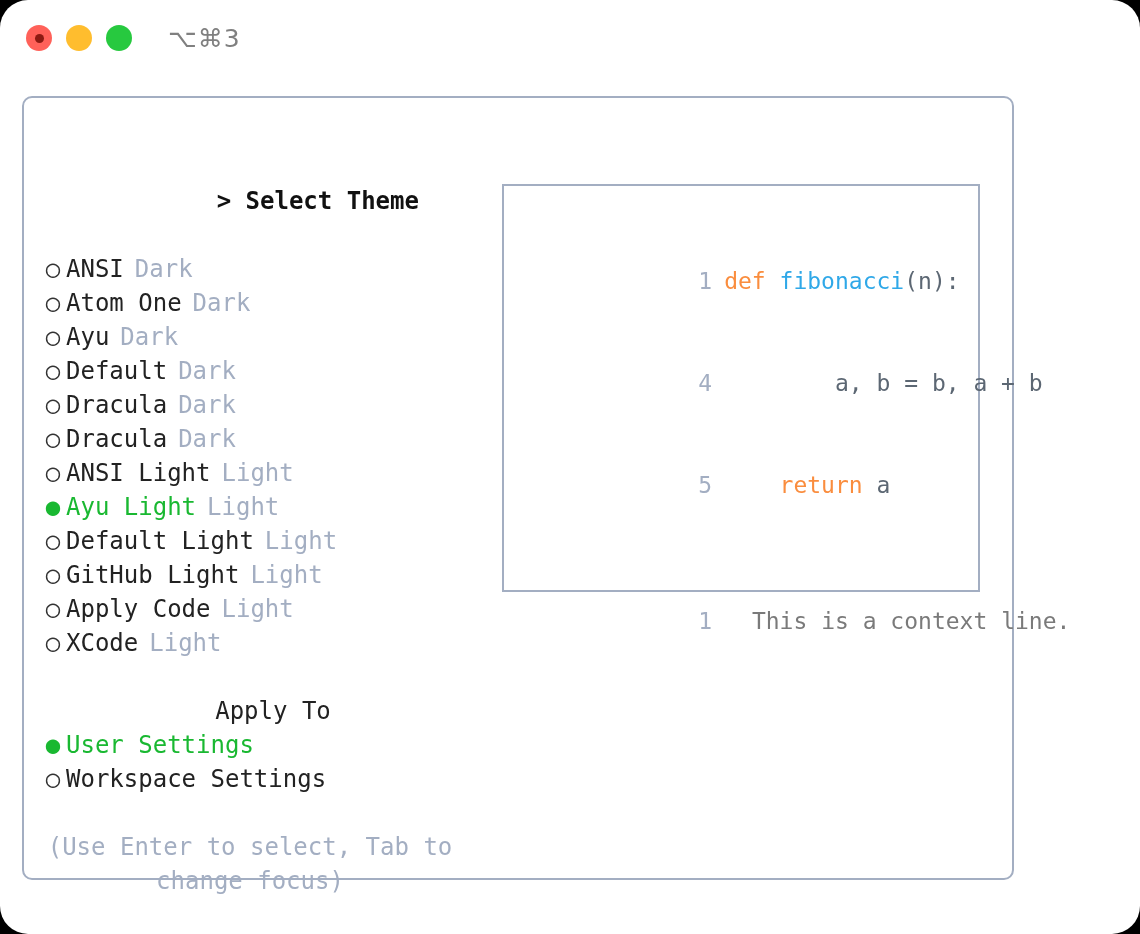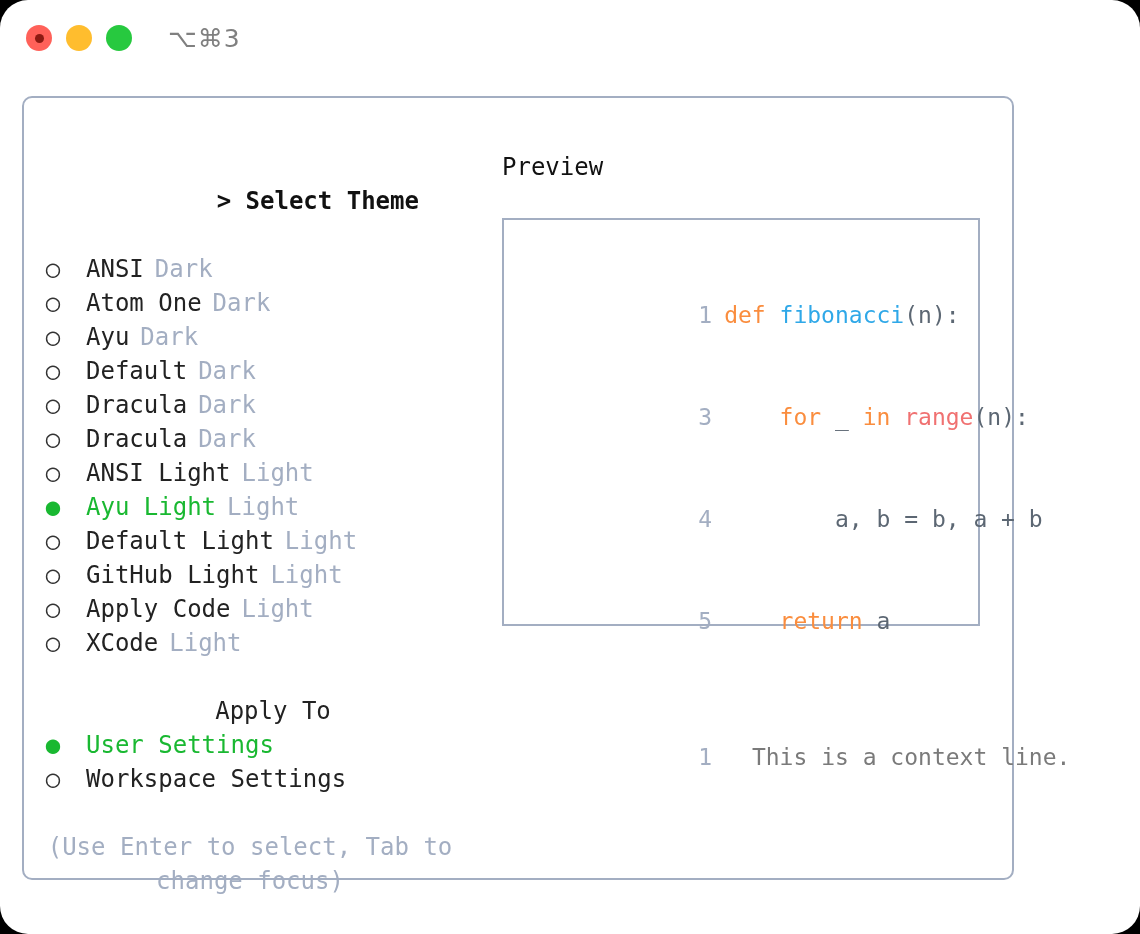--- a/index.html
+++ b/index.html
@@ -117,21 +117,21 @@
   }
 
   .bullet {
     display: inline-block;
     width: 26px;
     flex: 0 0 26px;
     color: #333333;
   }
   .opt-row.selected .bullet { color: #19B831; }
 
-  .opt-label { color: #222222; margin-left: 20px; }
+  .opt-label { color: #222222; }
   .opt-row.selected .opt-label { color: #19B831; }
 
   .opt-tag {
     color: #A3AEC2;
     padding-left: 11px;
   }
   .spacer-34 { height: 34px; }
 
   .help {
     font-size: 24px;
@@ -301,30 +301,26 @@
         </div>
       </div>
 
       <div class="spacer-34"></div>
 
       <div class="help">(Use Enter to select, Tab to change focus)</div>
     </div>
 
     <div class="right-col">
 
-      <div class="preview-title">Preview</div>
 
       <div class="preview-box">
 
         <div>
           <div class="code-line">
             <span class="lno">1</span><span class="tok-kw">def </span><span class="tok-fn">fibonacci</span><span class="tok-punct">(n):</span>
-          </div>
-          <div class="code-line">
-            <span class="lno">3</span><span class="tok-kw">    for</span><span class="tok-var"> _ </span><span class="tok-kw">in</span><span class="tok-var"> </span><span class="tok-bi">range</span><span class="tok-punct">(n):</span>
           </div>
           <div class="code-line">
             <span class="lno">4</span><span class="tok-var">        a, b = b, a + b</span>
           </div>
           <div class="code-line">
             <span class="lno">5</span><span class="tok-kw">    return</span><span class="tok-var"> a</span>
           </div>
         </div>
 
         <div class="diff-gap"></div>

